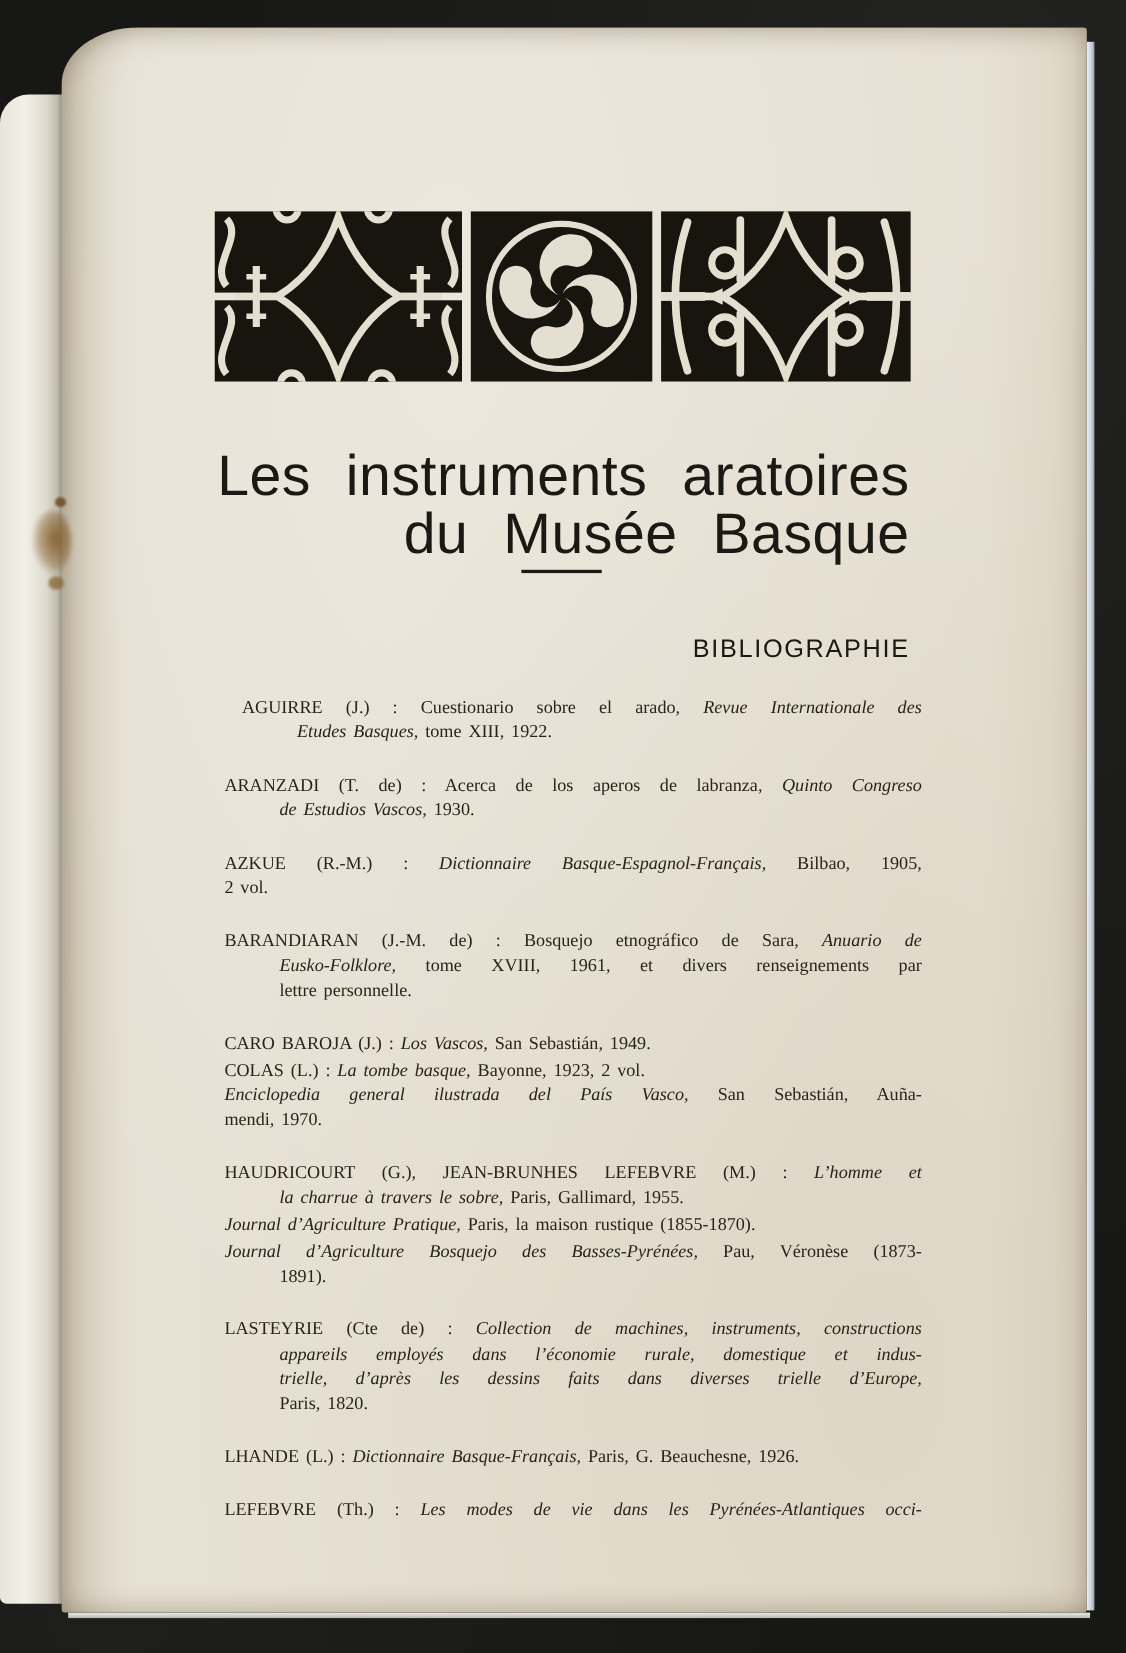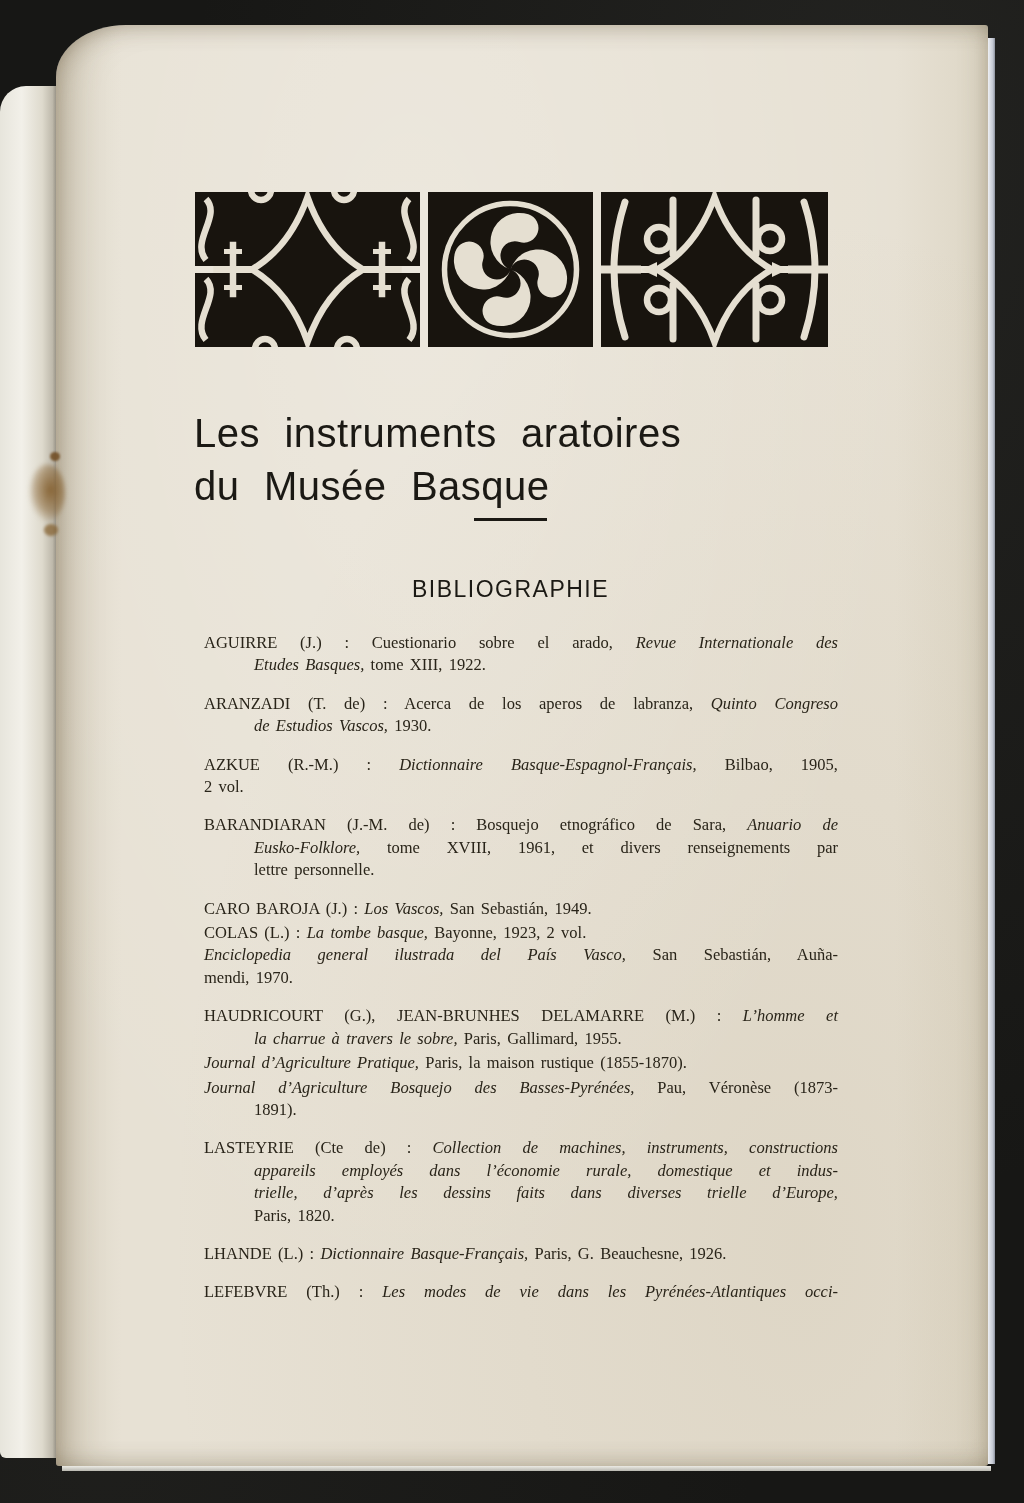--- a/index.html
+++ b/index.html
@@ -54,40 +54,40 @@
     position: absolute; left: 50px; top: 452px; width: 10px; height: 9px;
     border-radius: 50%; filter: blur(1px); background: rgba(110,74,32,0.85);
   }
   .stain-c {
     position: absolute; left: 44px; top: 524px; width: 14px; height: 12px;
     border-radius: 50%; filter: blur(1.5px); background: rgba(130,92,42,0.7);
   }
   .ornament { position: absolute; left: 139px; top: 167px; width: 633px; height: 155px; }
   .title {
     position: absolute; left: 138px; top: 382px; width: 633px;
-    text-align: left; color: #1b1914;
+    text-align: right; color: #1b1914;
     font-family: "Liberation Sans", sans-serif; font-weight: 400;
-    font-size: 40px; line-height: 53px; letter-spacing: 0.5px; word-spacing: 0.32em;
+    font-size: 52px; line-height: 53px; letter-spacing: 0.5px; word-spacing: 0.32em;
   }
   .title-rule {
     position: absolute; left: 418px; top: 493px; width: 73px; height: 3px;
     background: #1b1914;
   }
   .section-heading {
     position: absolute; left: 138px; top: 551px; width: 633px; margin: 0;
-    text-align: center; color: #1b1914;
+    text-align: right; color: #1b1914;
     font-family: "Liberation Sans", sans-serif; font-weight: 400;
     font-size: 23px; letter-spacing: 1.5px;
   }
   .bib {
     position: absolute; left: 148px; top: 607px; width: 634px;
     color: #292419; font-size: 16.5px; line-height: 22.4px; word-spacing: 0.13em;
   }
-  .bib-entry { margin-top: 16px; }
-  .bib-entry:first-child { margin-top: 0; }
+  .bib-entry { margin-top: 26px; }
+  .bib-entry:first-child { margin-top: 0; margin-left: 16px; }
   .bib-entry.tight { margin-top: 2px; }
   .bib-entry.none { margin-top: 0; }
   .bib-line { text-align: justify; text-align-last: justify; }
   .bib-line.last { text-align-last: left; }
   .bib-line.indent { padding-left: 50px; }
   .it { font-style: italic; }
   .rm { font-style: normal; }
 </style>
 </head>
 <body>
@@ -196,21 +196,21 @@
           <div class="bib-line last"><span class="rm">CARO BAROJA (J.) : </span><span class="it">Los Vascos,</span><span class="rm"> San Sebastián, 1949.</span></div>
         </div>
         <div class="bib-entry tight">
           <div class="bib-line last"><span class="rm">COLAS (L.) : </span><span class="it">La tombe basque,</span><span class="rm"> Bayonne, 1923, 2 vol.</span></div>
         </div>
         <div class="bib-entry none">
           <div class="bib-line"><span class="it">Enciclopedia general ilustrada del País Vasco,</span><span class="rm"> San Sebastián, Auña-</span></div>
           <div class="bib-line last"><span class="rm">mendi, 1970.</span></div>
         </div>
         <div class="bib-entry normal">
-          <div class="bib-line"><span class="rm">HAUDRICOURT (G.), JEAN-BRUNHES DELAMARRE (M.) : </span><span class="it">L’homme et</span></div>
+          <div class="bib-line"><span class="rm">HAUDRICOURT (G.), JEAN-BRUNHES LEFEBVRE (M.) : </span><span class="it">L’homme et</span></div>
           <div class="bib-line indent last"><span class="it">la charrue à travers le sobre,</span><span class="rm"> Paris, Gallimard, 1955.</span></div>
         </div>
         <div class="bib-entry tight">
           <div class="bib-line last"><span class="it">Journal d’Agriculture Pratique,</span><span class="rm"> Paris, la maison rustique (1855-1870).</span></div>
         </div>
         <div class="bib-entry tight">
           <div class="bib-line"><span class="it">Journal d’Agriculture Bosquejo des Basses-Pyrénées,</span><span class="rm"> Pau, Véronèse (1873-</span></div>
           <div class="bib-line indent last"><span class="rm">1891).</span></div>
         </div>
         <div class="bib-entry normal">

